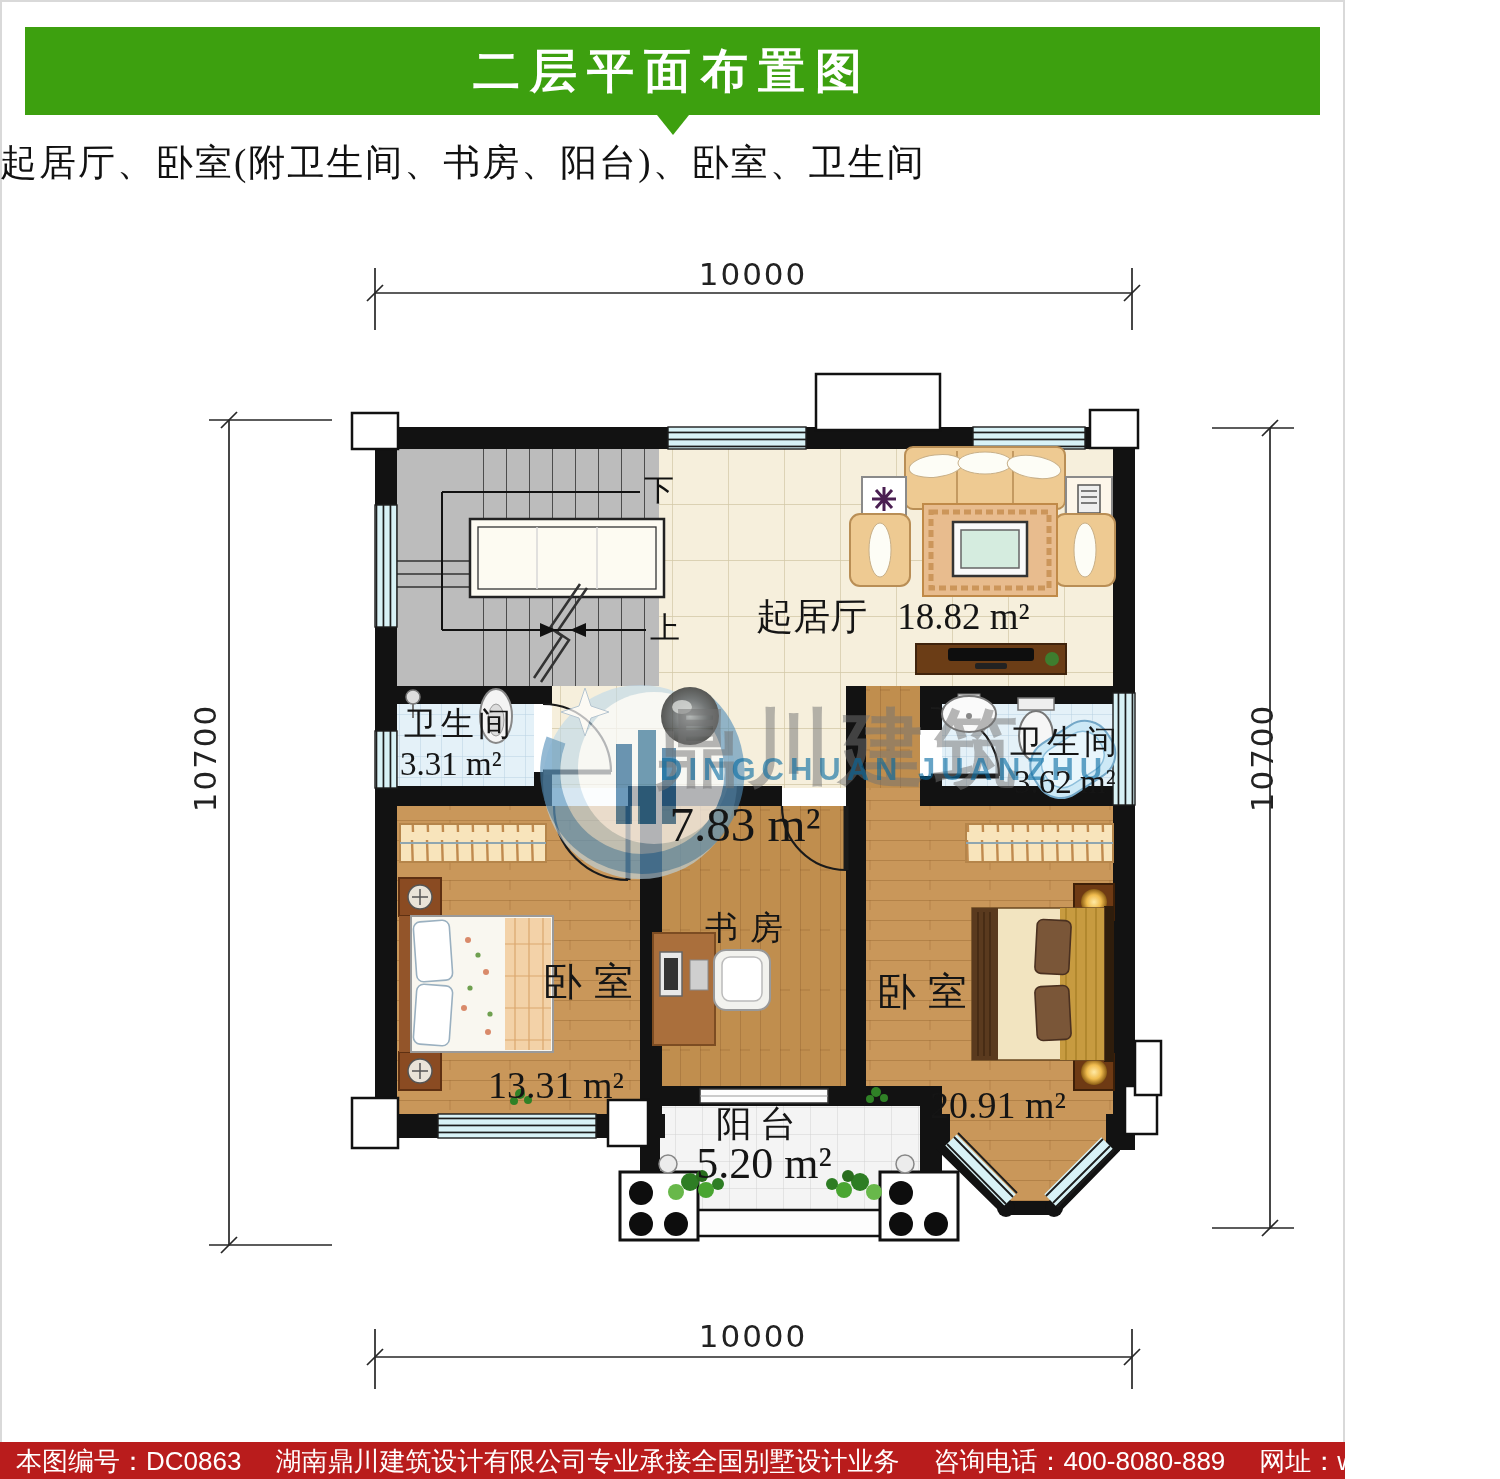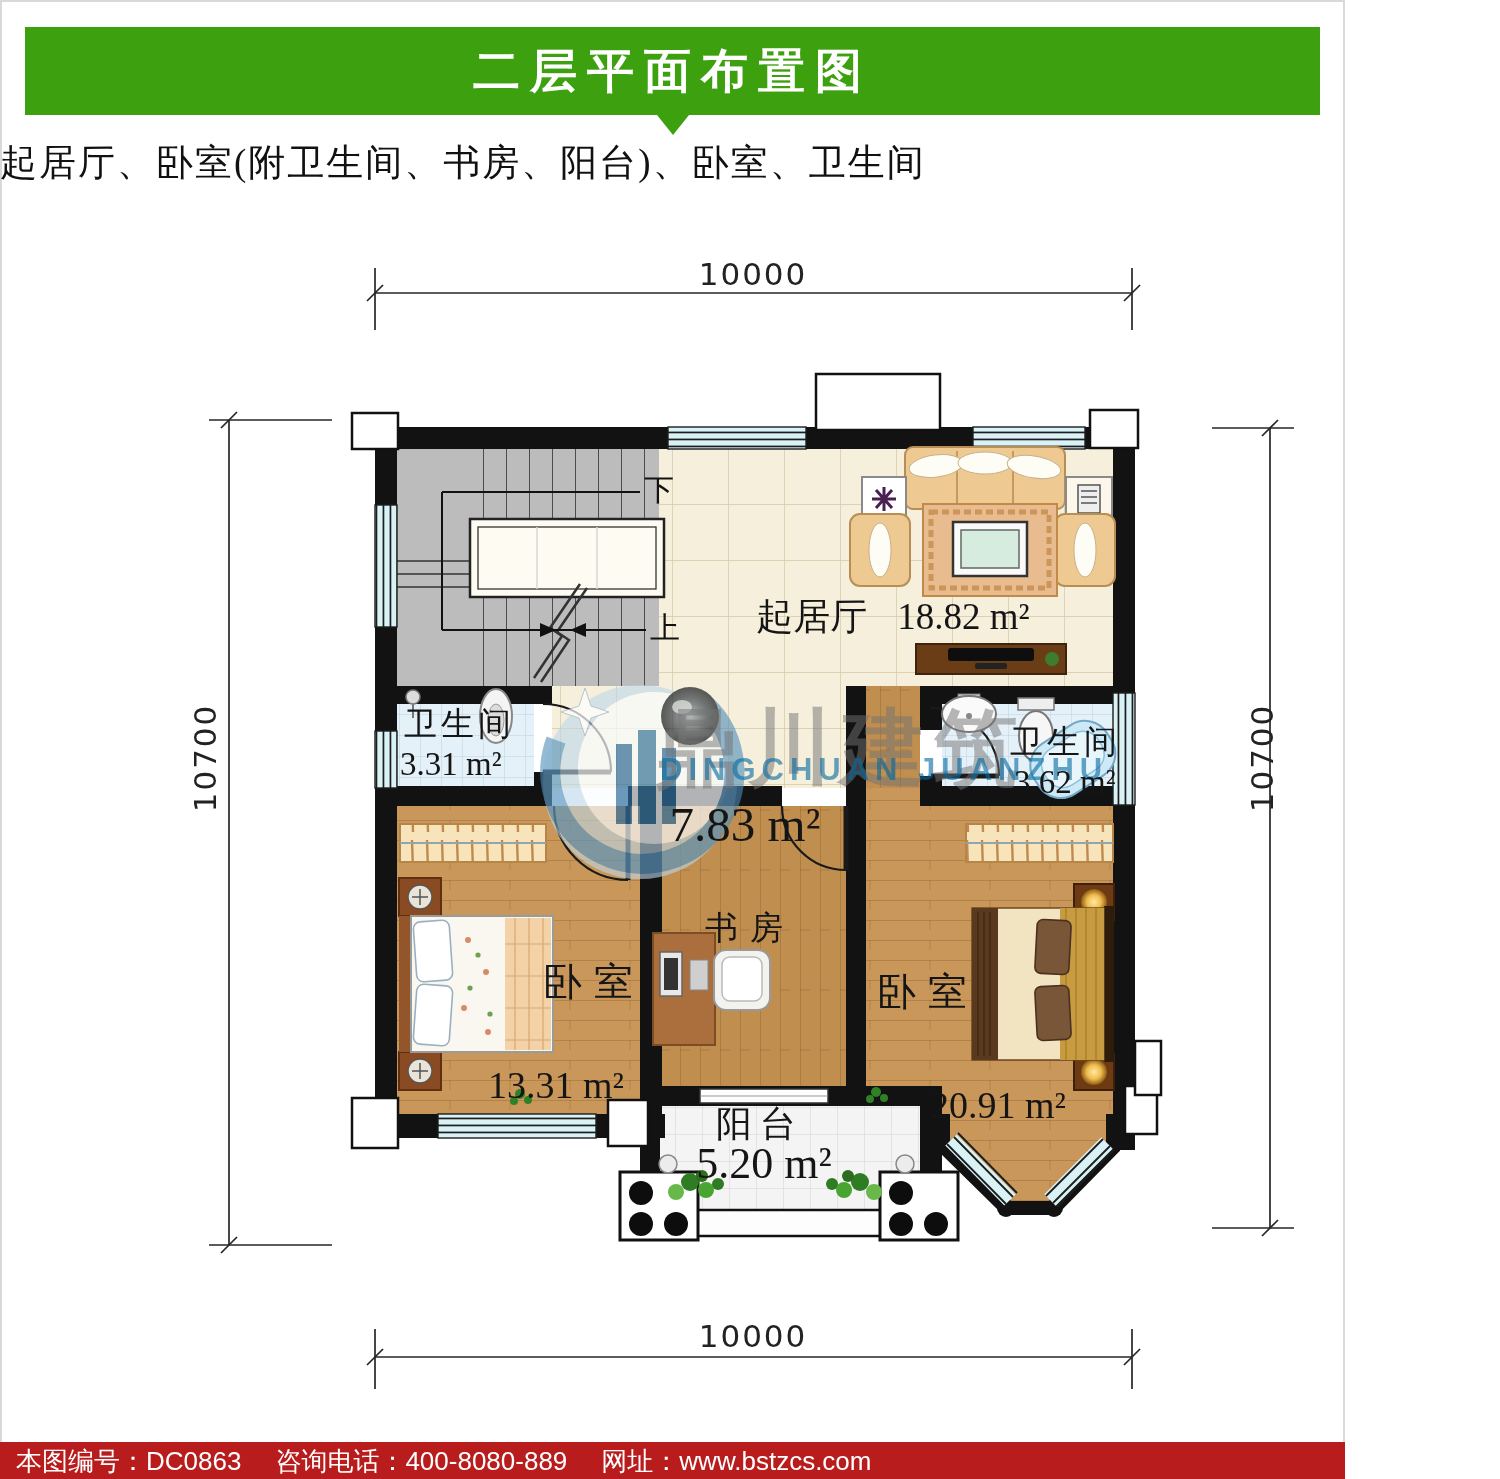--- a/index.html
+++ b/index.html
@@ -394,16 +394,17 @@
     <div class="rl ctr" style="left:594px;top:962px;font-size:39px;letter-spacing:12px;">卧室</div>
     <div class="rl ctr" style="left:556px;top:1066px;font-size:38px;">13.31 m²</div>
     <div class="rl ctr" style="left:928px;top:972px;font-size:39px;letter-spacing:12px;">卧室</div>
     <div class="rl ctr" style="left:998px;top:1086px;font-size:38px;">20.91 m²</div>
     <div class="rl ctr" style="left:760px;top:1106px;font-size:36px;letter-spacing:8px;">阳台</div>
     <div class="rl ctr" style="left:764px;top:1142px;font-size:44px;">5.20 m²</div>
   </div>
 
   <div class="footer">
     <span>本图编号：DC0863</span>
+    <span>湖南鼎川建筑设计有限公司专业承接全国别墅设计业务</span>
     <span>咨询电话：400-8080-889</span>
     <span>网址：www.bstzcs.com</span>
   </div>
 </div>
 
 </body></html>

